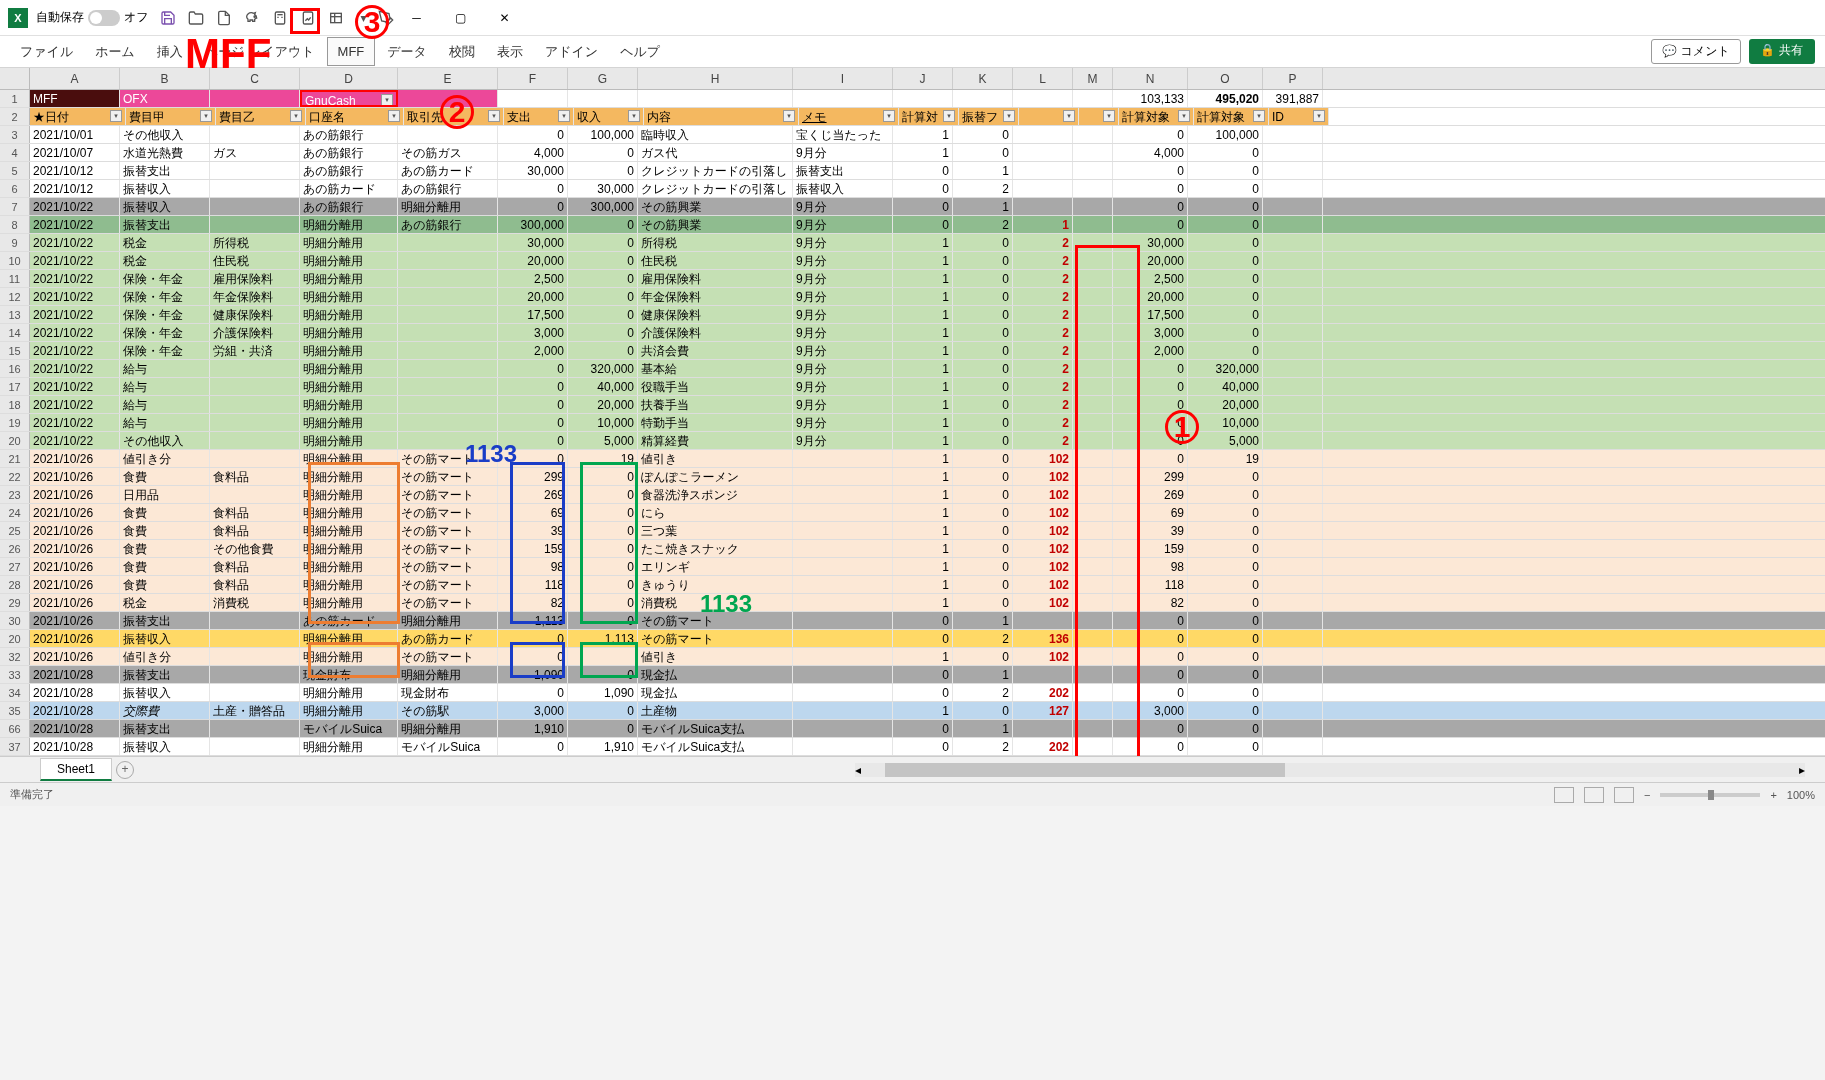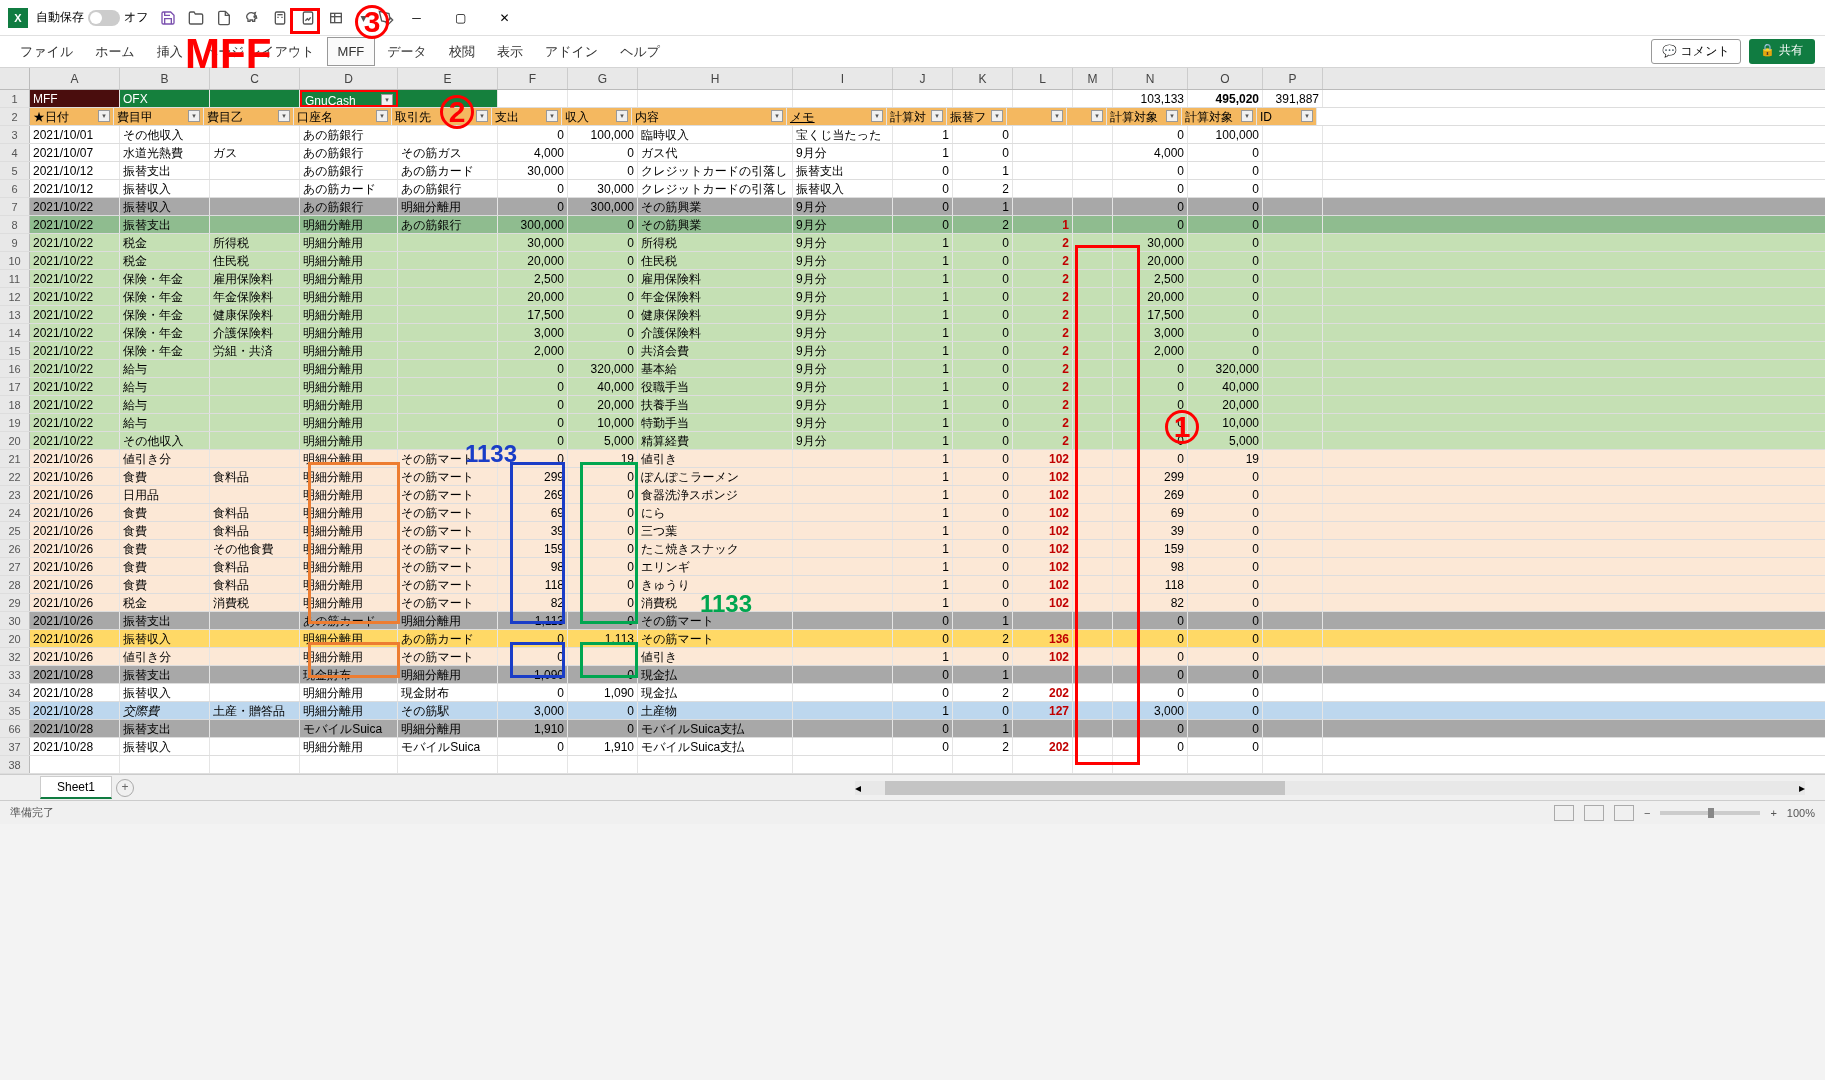--- a/index.html
+++ b/index.html
@@ -28,21 +28,21 @@
 .col-h { border-right: 1px solid #ccc; text-align: center; font-size: 12px; color: #444; line-height: 22px; }
 
 .grid { overflow: hidden; }
 .row { display: flex; height: 18px; border-bottom: 1px solid #ddd; }
 .row-h { width: 30px; background: #e8e8e8; border-right: 1px solid #bbb; text-align: center; font-size: 11px; color: #555; line-height: 18px; }
 .cell { border-right: 1px solid #e5e5e5; padding: 0 3px; font-size: 12px; line-height: 18px; overflow: hidden; white-space: nowrap; text-overflow: clip; }
 .num { text-align: right; }
 .filter-btn { float: right; width: 12px; height: 12px; border: 1px solid #999; background: #f0f0f0; margin-top: 2px; font-size: 7px; text-align: center; line-height: 10px; color: #555; }
 
 .hdr-dark { background: #4a0d0d; color: #fff; }
-.hdr-purple { background: #15803d; color: #fff; }
+.hdr-purple { background: #ec4899; color: #fff; }
 .hdr-selected { border: 2px solid red !important; }
 .hdr-orange { background: #f4b860; }
 .bg-gray { background: #a8a8a8; }
 .bg-green { background: #c5e0b4; }
 .bg-dgreen { background: #8fbc8f; }
 .bg-cream { background: #fce8d6; }
 .bg-yellow { background: #ffd966; }
 .bg-blue { background: #bdd7ee; }
 .redtxt { color: #c00000; font-weight: bold; }
 
@@ -196,21 +196,21 @@
         <div class="cell num" style="width: 60px;"></div>
         <div class="cell num" style="width: 60px;"></div>
         <div class="cell num" style="width: 60px;"></div>
         <div class="cell" style="width: 40px;"></div>
         <div class="cell num" style="width: 75px;">103,133</div>
         <div class="cell num" style="width: 75px; font-weight: bold;">495,020</div>
         <div class="cell num" style="width: 60px;">391,887</div>
       </div>
       <div class="row">
         <div class="row-h">2</div>
-        <div class="cell hdr-orange" style="width: 84px;">★日付<span class="filter-btn">▾</span></div>
+        <div class="cell hdr-orange" style="width: 96px;">★日付<span class="filter-btn">▾</span></div>
         <div class="cell hdr-orange" style="width: 90px;">費目甲<span class="filter-btn">▾</span></div>
         <div class="cell hdr-orange" style="width: 90px;">費目乙<span class="filter-btn">▾</span></div>
         <div class="cell hdr-orange" style="width: 98px;">口座名<span class="filter-btn">▾</span></div>
         <div class="cell hdr-orange" style="width: 100px;">取引先<span class="filter-btn">▾</span></div>
         <div class="cell hdr-orange" style="width: 70px;">支出<span class="filter-btn">▾</span></div>
         <div class="cell hdr-orange" style="width: 70px;">収入<span class="filter-btn">▾</span></div>
         <div class="cell hdr-orange" style="width: 155px;">内容<span class="filter-btn">▾</span></div>
         <div class="cell hdr-orange" style="width: 100px; text-decoration: underline;">メモ<span class="filter-btn">▾</span></div>
         <div class="cell hdr-orange" style="width: 60px;">計算対<span class="filter-btn">▾</span></div>
         <div class="cell hdr-orange" style="width: 60px;">振替フ<span class="filter-btn">▾</span></div>
@@ -882,39 +882,20 @@
         <div class="cell" style="width: 155px;">モバイルSuica支払</div>
         <div class="cell" style="width: 100px;"></div>
         <div class="cell num" style="width: 60px;">0</div>
         <div class="cell num" style="width: 60px;">2</div>
         <div class="cell num redtxt" style="width: 60px;">202</div>
         <div class="cell" style="width: 40px;"></div>
         <div class="cell num" style="width: 75px;">0</div>
         <div class="cell num" style="width: 75px;">0</div>
         <div class="cell num" style="width: 60px;"></div>
       </div>
-      <div class="row">
-        <div class="row-h">38</div>
-        <div class="cell" style="width: 90px;"></div>
-        <div class="cell" style="width: 90px;"></div>
-        <div class="cell" style="width: 90px;"></div>
-        <div class="cell" style="width: 98px;"></div>
-        <div class="cell" style="width: 100px;"></div>
-        <div class="cell" style="width: 70px;"></div>
-        <div class="cell" style="width: 70px;"></div>
-        <div class="cell" style="width: 155px;"></div>
-        <div class="cell" style="width: 100px;"></div>
-        <div class="cell" style="width: 60px;"></div>
-        <div class="cell" style="width: 60px;"></div>
-        <div class="cell" style="width: 60px;"></div>
-        <div class="cell" style="width: 40px;"></div>
-        <div class="cell" style="width: 75px;"></div>
-        <div class="cell" style="width: 75px;"></div>
-        <div class="cell" style="width: 60px;"></div>
-      </div>
     </div>
 </div>
 
 <div class="annot ann-mff">MFF</div>
 <div class="annot ann-3">3</div>
 <div class="annot ann-2">2</div>
 <div class="annot ann-1">1</div>
 <div class="annot ann-1133b">1133</div>
 <div class="annot ann-1133g">1133</div>
 <div class="box-red1"></div>

